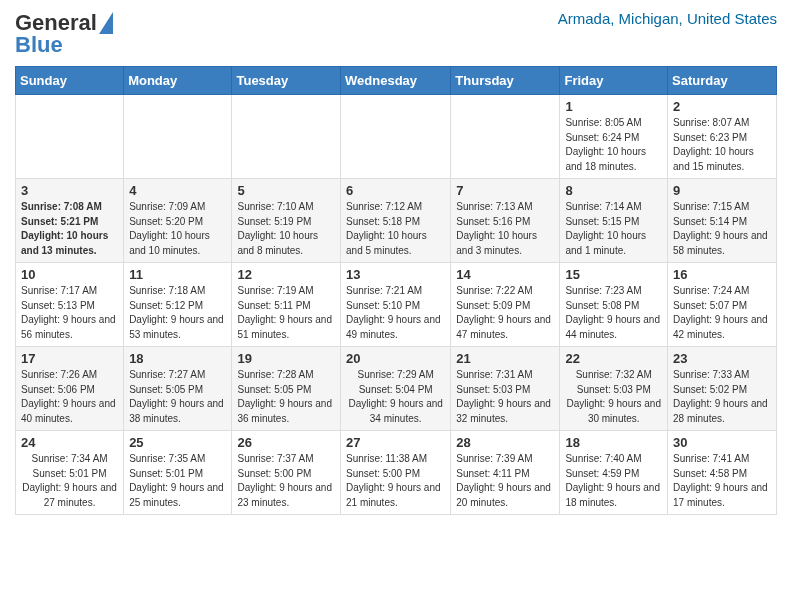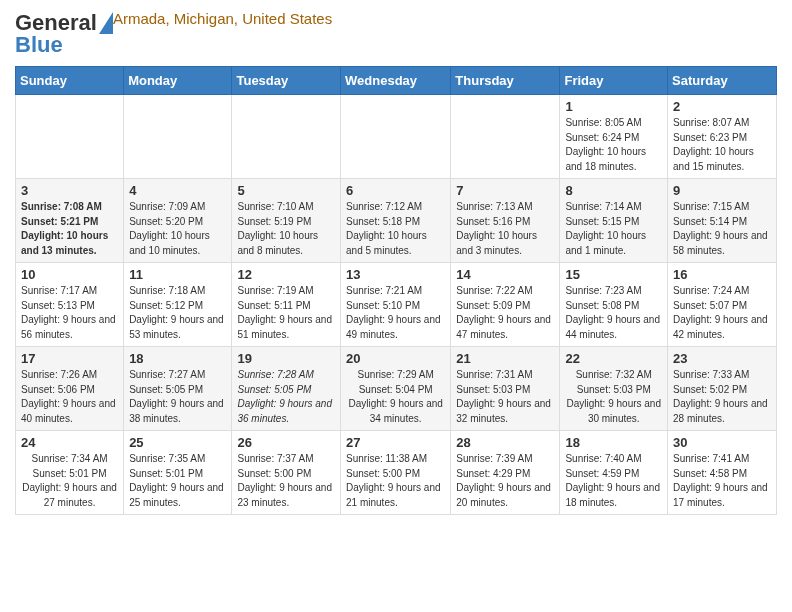--- a/index.html
+++ b/index.html
@@ -5,21 +5,21 @@
     * { box-sizing: border-box; margin: 0; padding: 0; }
     body {
       font-family: Arial, sans-serif;
       background: #fff;
       width: 792px;
       min-height: 612px;
       padding: 10px 15px;
     }
     .header {
       display: flex;
-      justify-content: flex-start;
+      justify-content: space-between;
       align-items: flex-start;
       margin-bottom: 8px;
     }
     .logo {
       display: flex;
       flex-direction: column;
       align-items: flex-start;
     }
     .logo-triangle {
       width: 0; height: 0;
@@ -36,21 +36,21 @@
     .title-area {
       text-align: right;
     }
     .month-title {
       font-size: 36px;
       font-weight: normal;
       color: #333;
     }
     .location {
       font-size: 15px;
-      color: #a16207;
+      color: #0369a1;
     }
     table {
       width: 100%;
       border-collapse: collapse;
     }
     thead tr {
       background-color: #3a7ebf;
       color: white;
     }
     thead th {
@@ -234,21 +234,21 @@
 Daylight: 9 hours and 40 minutes.</div>
         </td>
         <td>
           <span class="day-num">18</span>
           <div class="day-info" style="white-space: pre-line;">Sunrise: 7:27 AM
 Sunset: 5:05 PM
 Daylight: 9 hours and 38 minutes.</div>
         </td>
         <td>
           <span class="day-num">19</span>
-          <div class="day-info" style="white-space: pre-line; font-style: italic;">Sunrise: 7:28 AM
+          <div class="day-info" style="white-space: pre-line;">Sunrise: 7:28 AM
 Sunset: 5:05 PM
 Daylight: 9 hours and 36 minutes.</div>
         </td>
         <td>
           <span class="day-num">20</span>
           <div class="day-info" style="white-space: pre-line; text-align: center;">Sunrise: 7:29 AM
 Sunset: 5:04 PM
 Daylight: 9 hours and 34 minutes.</div>
         </td>
         <td>
@@ -291,21 +291,21 @@
         </td>
         <td>
           <span class="day-num">27</span>
           <div class="day-info" style="white-space: pre-line;">Sunrise: 11:38 AM
 Sunset: 5:00 PM
 Daylight: 9 hours and 21 minutes.</div>
         </td>
         <td>
           <span class="day-num">28</span>
           <div class="day-info" style="white-space: pre-line;">Sunrise: 7:39 AM
-Sunset: 4:29 PM
+Sunset: 4:11 PM
 Daylight: 9 hours and 20 minutes.</div>
         </td>
         <td>
           <span class="day-num">18</span>
           <div class="day-info" style="white-space: pre-line;">Sunrise: 7:40 AM
 Sunset: 4:59 PM
 Daylight: 9 hours and 18 minutes.</div>
         </td>
         <td>
           <span class="day-num">30</span>

